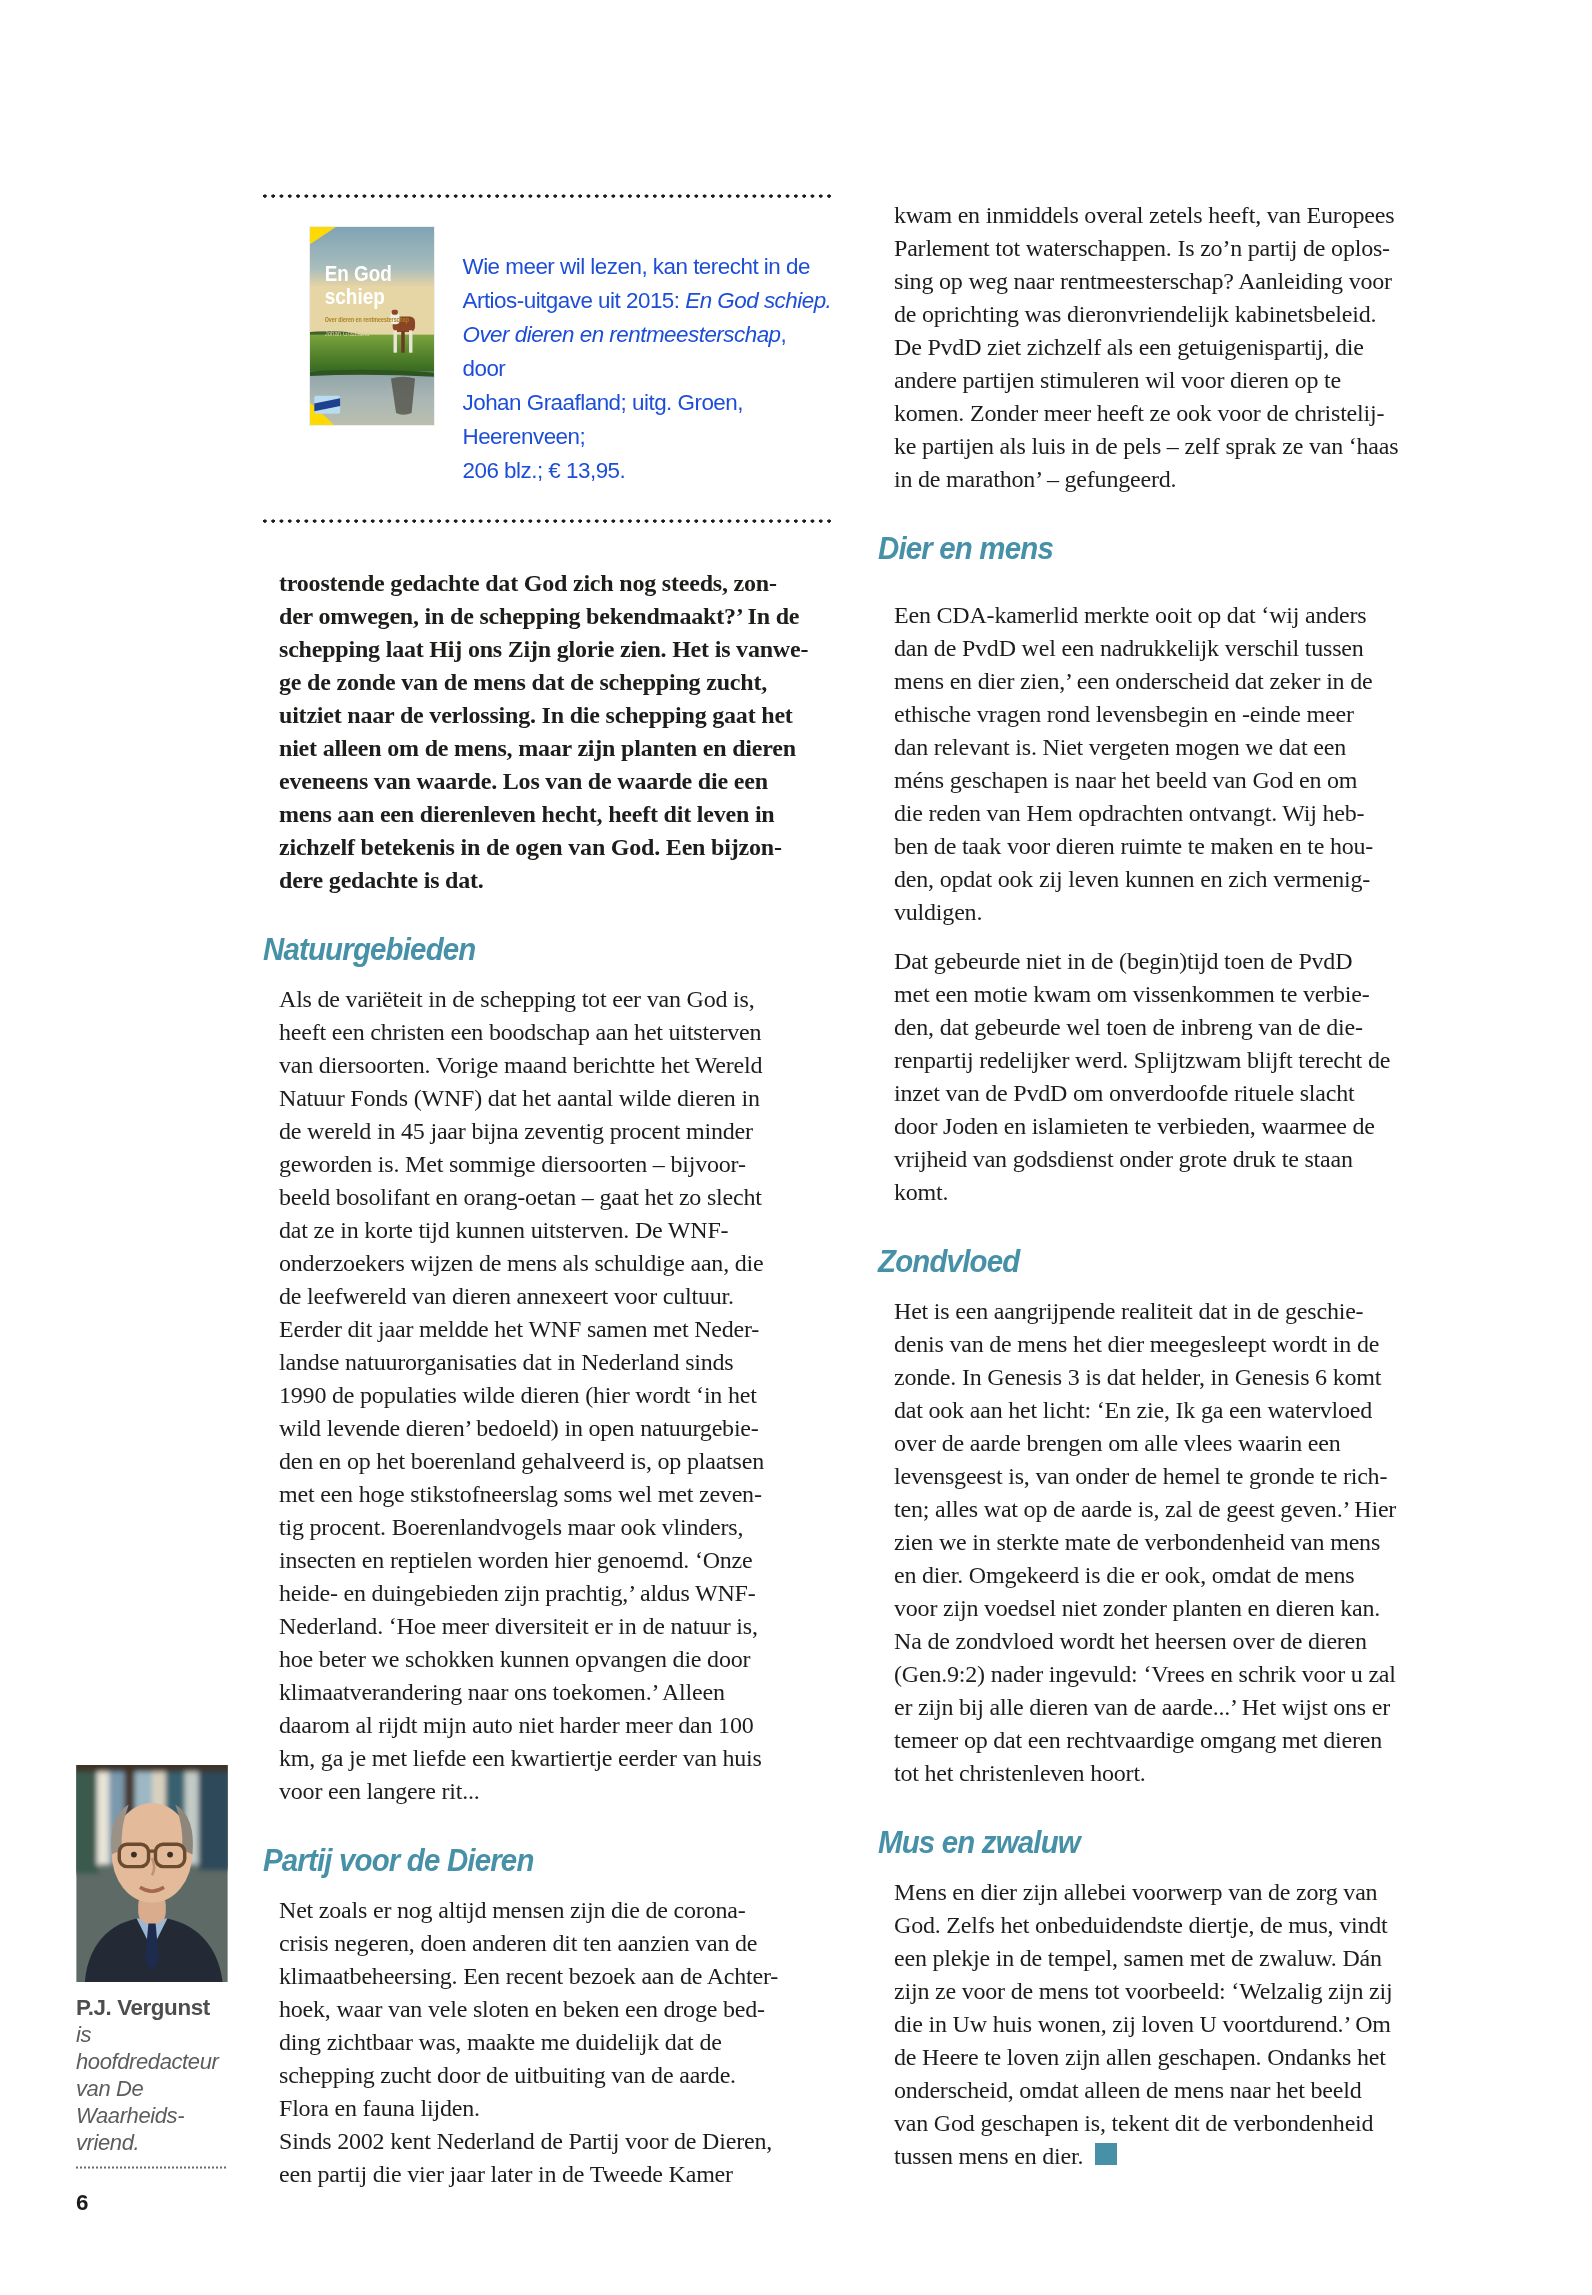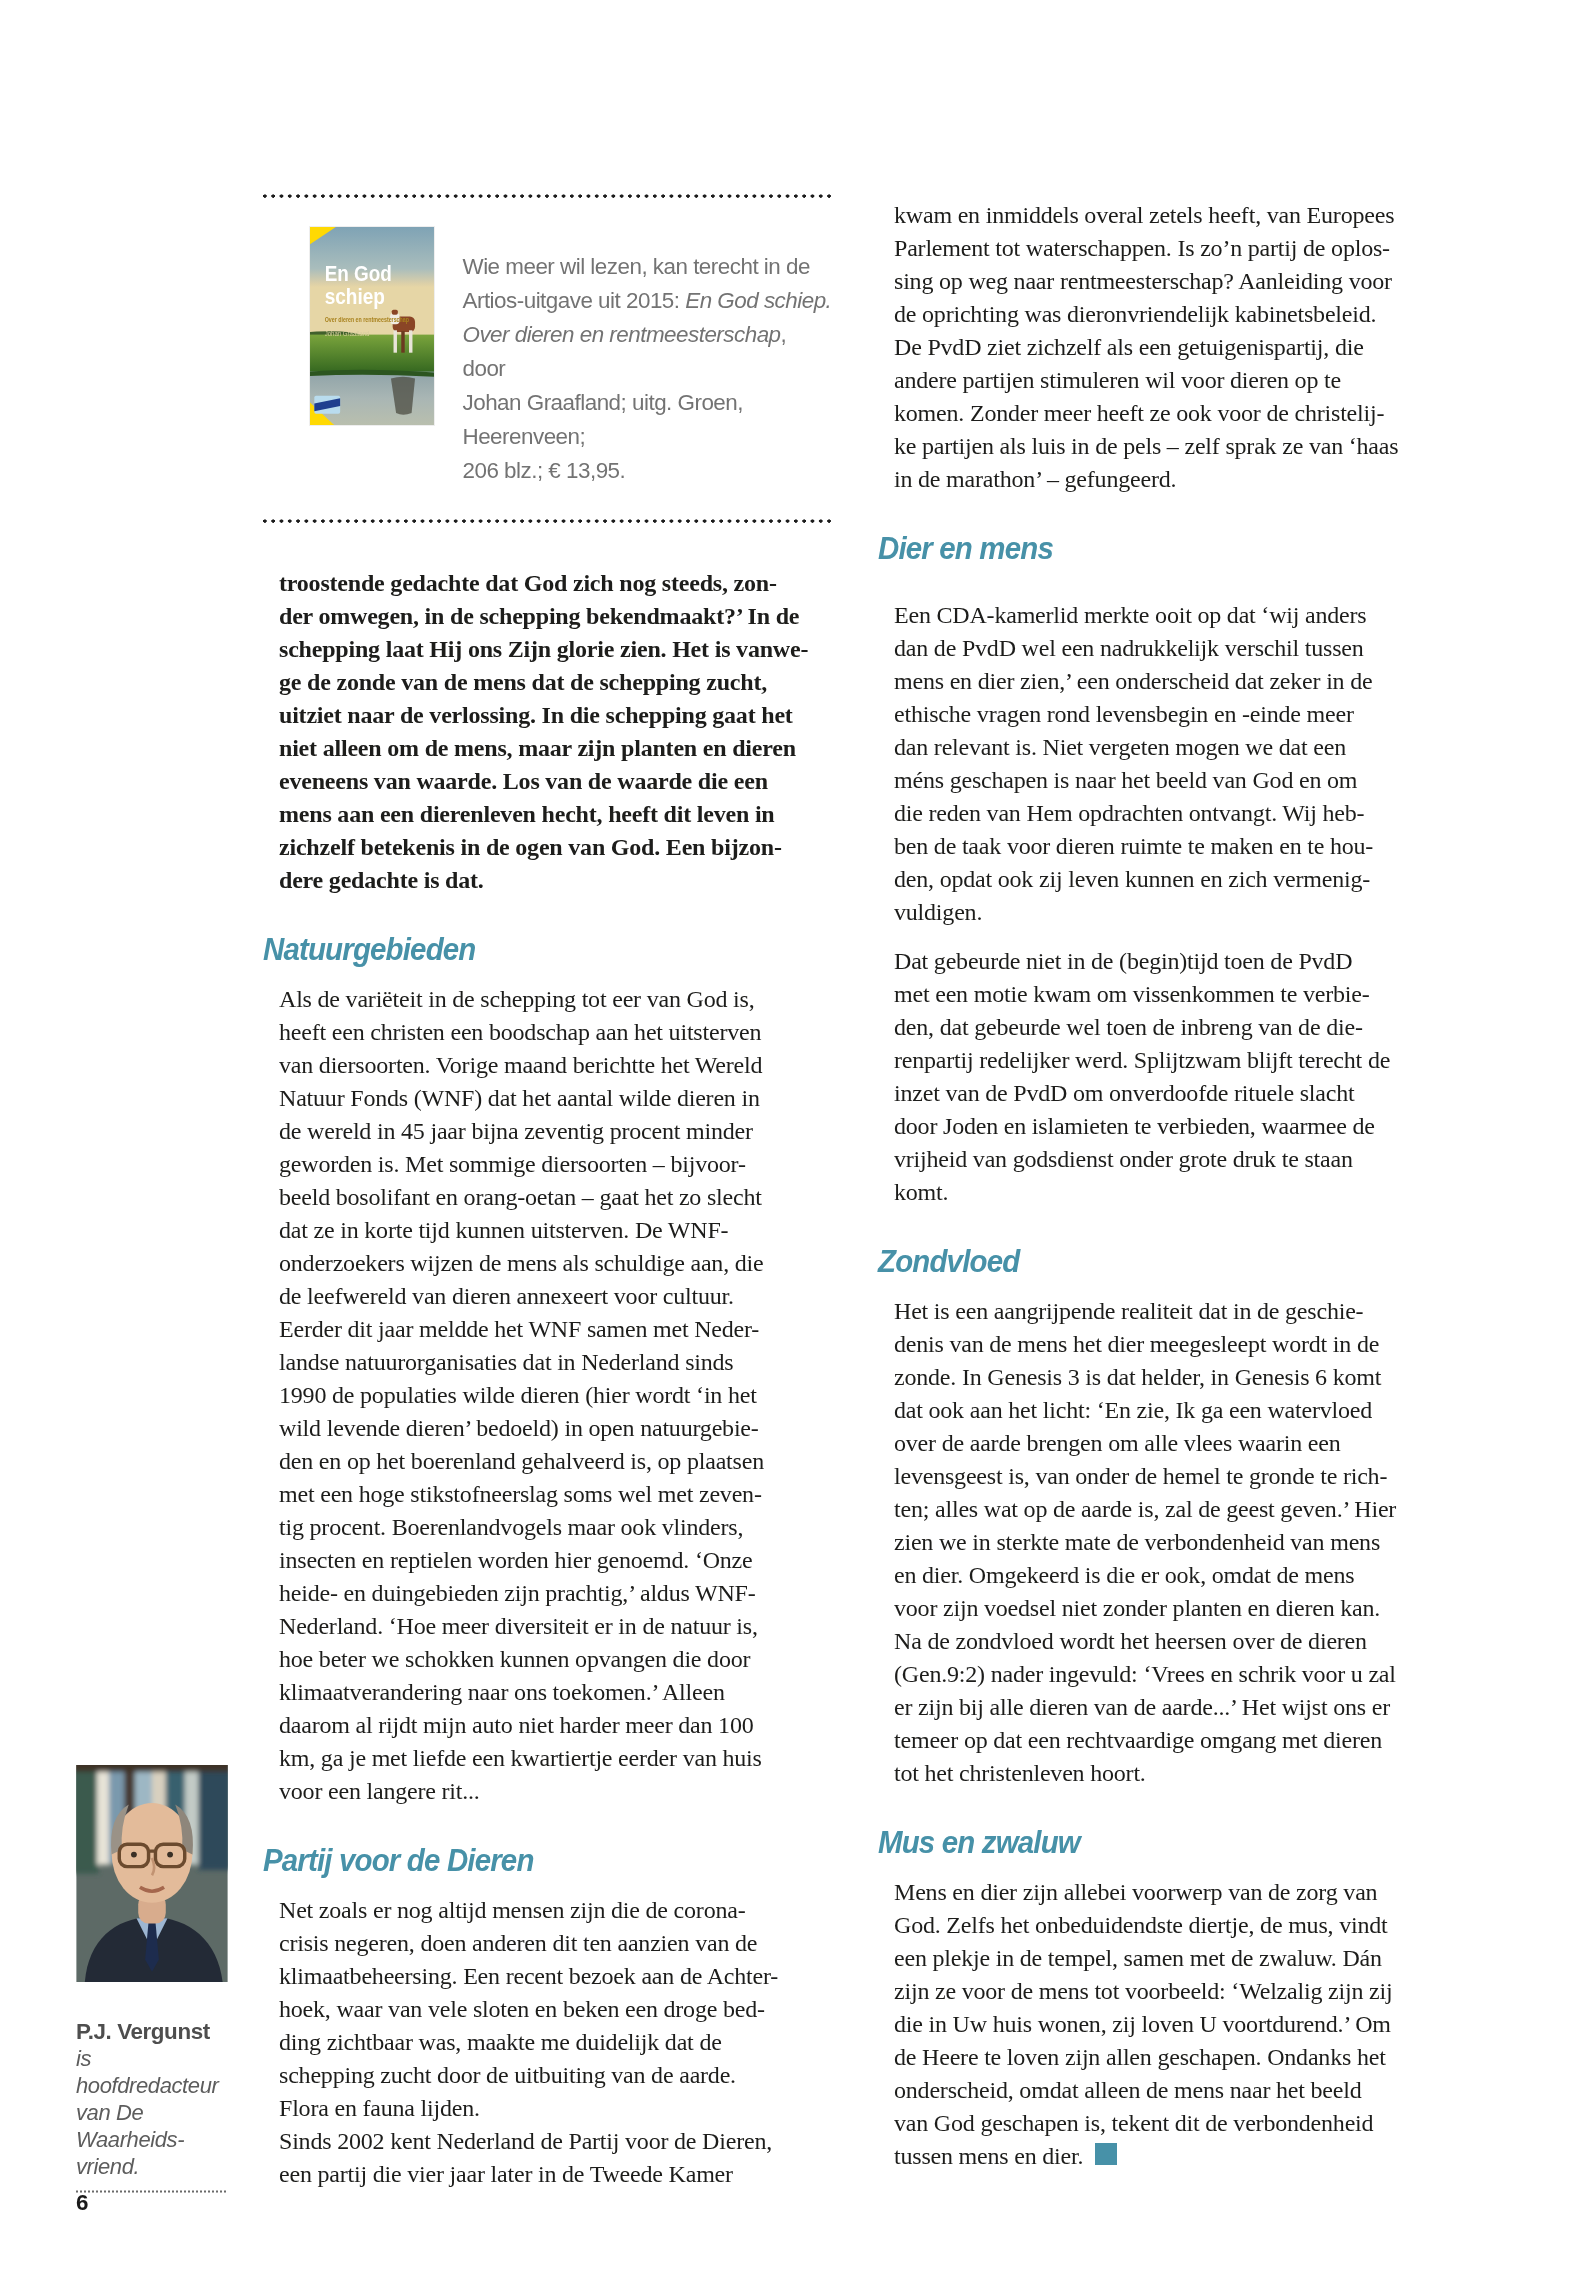--- a/index.html
+++ b/index.html
@@ -23,28 +23,28 @@
   .endmark{display:inline-block;width:21.6px;height:21.6px;background:#4791a8;
         margin-left:12px;vertical-align:-0.9px;}
 
   
   .dotline{height:4.3px;background-image:radial-gradient(circle at 1.9px 2.2px,#1c1c1c 1.6px,transparent 1.9px);
         background-size:8.3px 4.3px;background-repeat:repeat-x;}
   .box-row{display:flex;align-items:flex-start;padding:29px 0 0 47px;}
   .bookcover{width:124px;height:198px;flex:0 0 auto;box-shadow:0 0 0 0.9px rgba(0,0,0,0.08);}
   .box-text{margin-left:28.5px;padding-top:22.4px;white-space:pre-line;
         font-family:"Liberation Sans",sans-serif;font-size:22.4px;line-height:34px;
-        letter-spacing:-0.5px;color:#737373;width:380px;}
+        letter-spacing:-0.5px;color:#1d4ed8;width:380px;}
   .box-text .it{font-style:italic;}
   .infobox .dotline.bottom{margin-top:31px;}
 
   
   .author{position:absolute;left:76px;top:1765px;width:155px;
         font-family:"Liberation Sans",sans-serif;}
-  .author-name{margin-top:33px;font-weight:700;font-size:22.4px;line-height:27px;
+  .author-name{margin-top:9px;font-weight:700;font-size:22.4px;line-height:27px;
         color:#4e4e4e;letter-spacing:-0.4px;}
   .author-bio{font-style:italic;font-size:22px;line-height:27px;color:#5d5d5d;
         letter-spacing:-0.4px;white-space:pre-line;}
   .author .microdots{margin-top:10.4px;width:152px;height:2.6px;
         background-image:radial-gradient(circle at 1px 1.3px,#6a6a6a 0.9px,transparent 1.1px);
         background-size:4px 2.6px;background-repeat:repeat-x;}
 
   
   .footer{position:absolute;left:0;top:2190px;width:1592px;height:35px;
         font-family:"Liberation Sans",sans-serif;font-size:22.4px;color:#1a1a1a;}

